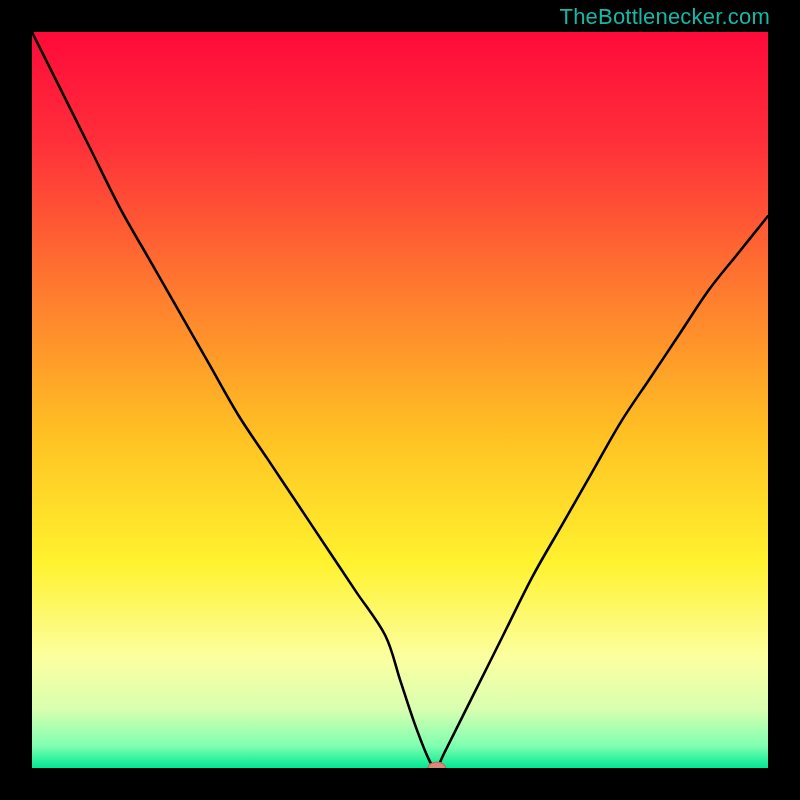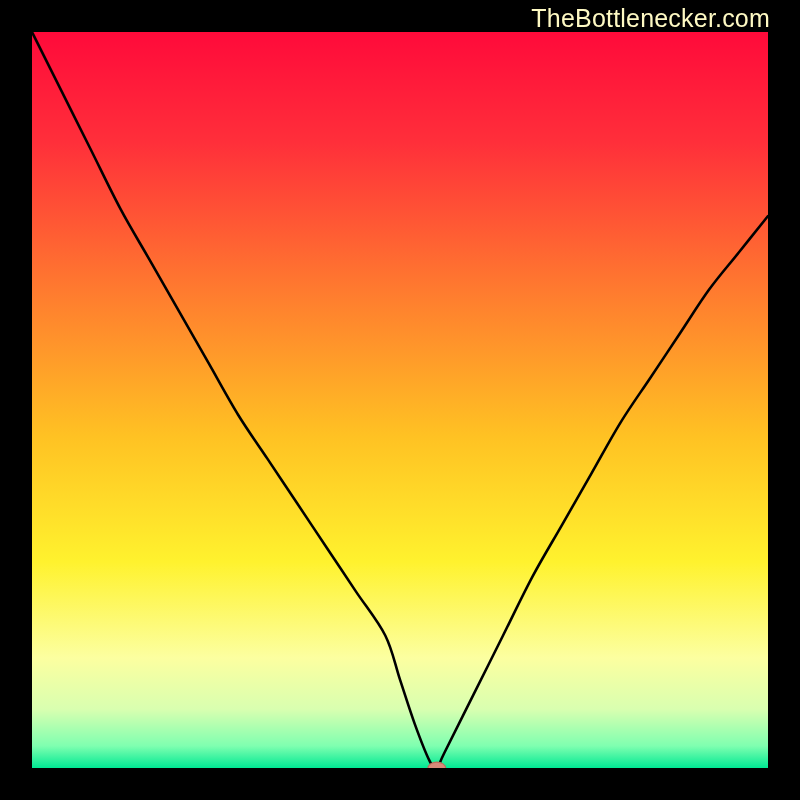--- a/index.html
+++ b/index.html
@@ -22,22 +22,22 @@
     left: 32px;
     top: 32px;
     width: 736px;
     height: 736px;
     box-sizing: border-box;
   }
   .watermark {
     position: absolute;
     top: 4px;
     right: 30px;
-    color: #fef9c3;
-    font-size: 25px;
+    color: #14b8a6;
+    font-size: 22px;
     font-weight: 500;
     letter-spacing: 0.2px;
     user-select: none;
     text-align: right;
   }
 </style>
 </head>
 <body>
 
 <div class="frame">

